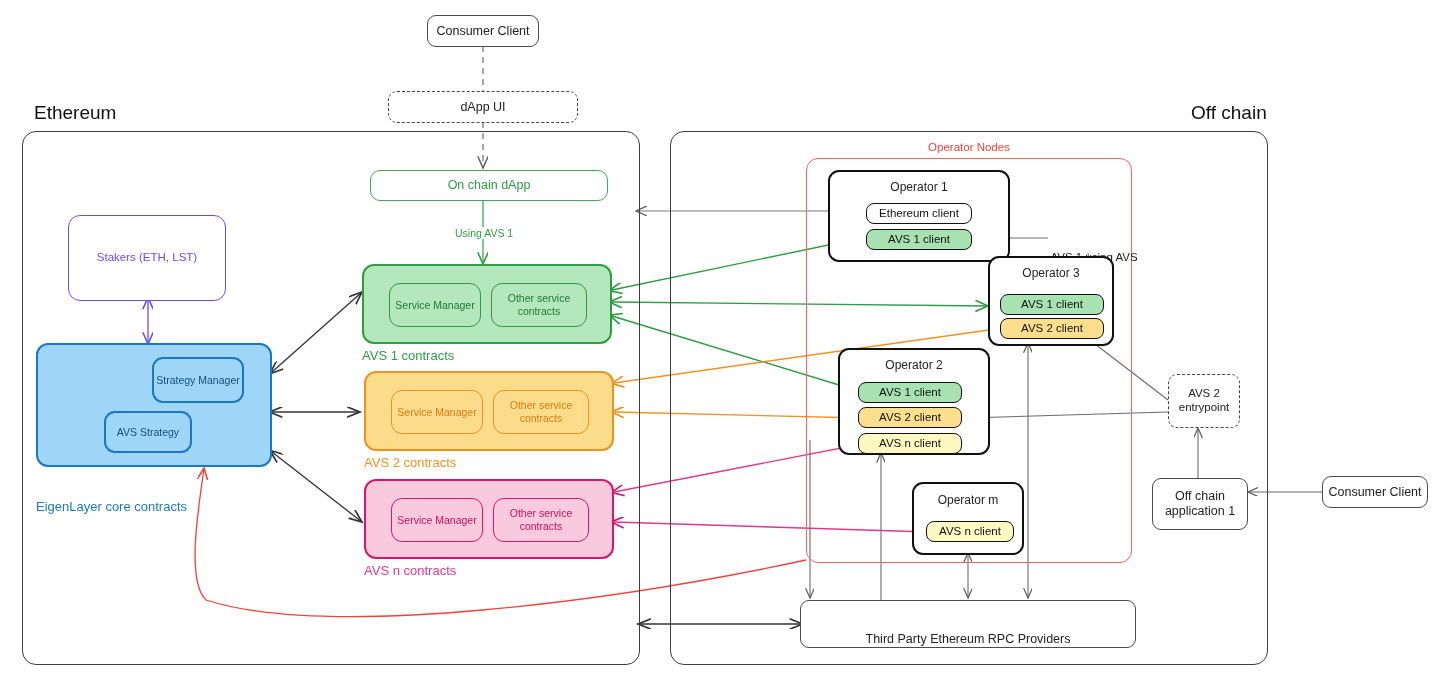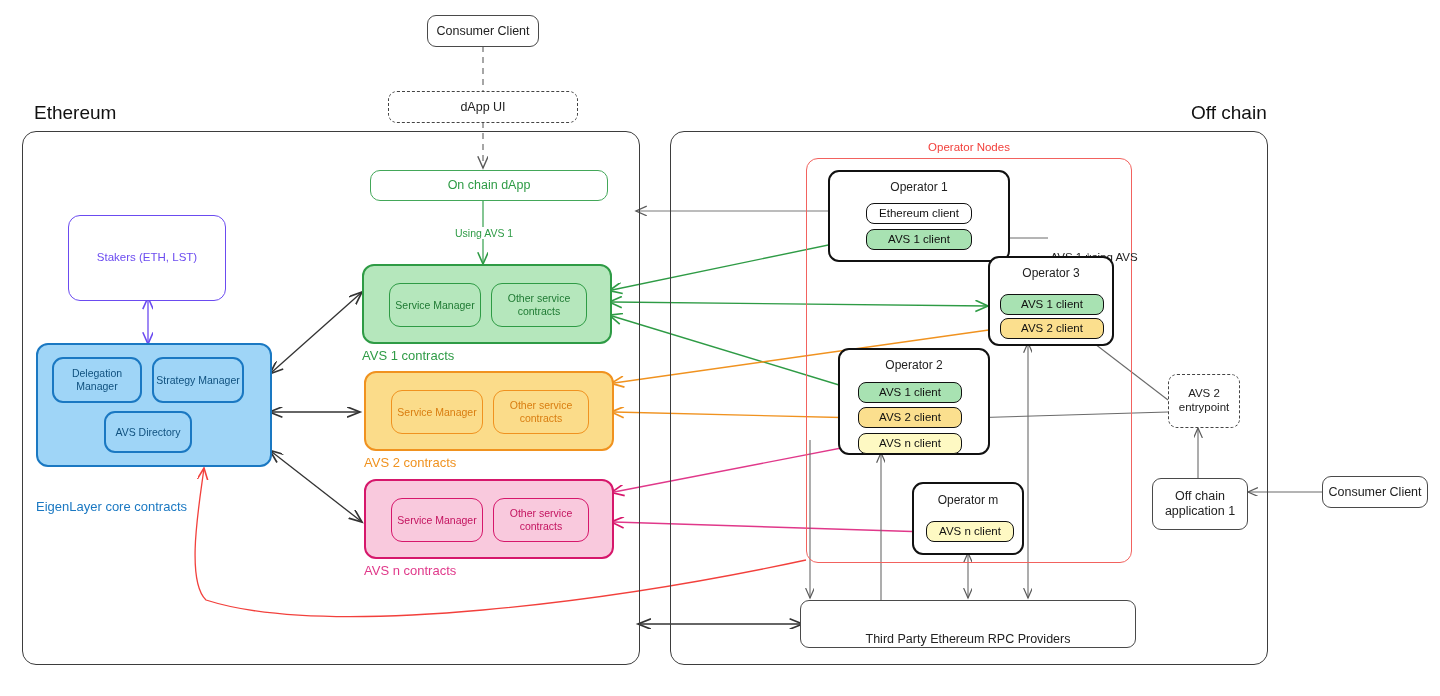--- a/index.html
+++ b/index.html
@@ -162,28 +162,25 @@
   <div class="node dashed" style="left:388px;top:91px;width:190px;height:32px;">
     <span>dApp UI</span>
   </div>
   <div class="edge-label" style="left:452px;top:227px;">Using AVS 1</div>
 
   <div class="node purple-box" style="left:68px;top:215px;width:158px;height:86px;">
     <span>Stakers (ETH, LST)</span>
   </div>
 
   <div class="node blue-outer" style="left:36px;top:343px;width:236px;height:124px;"></div>
-  <div class="node blue-inner" style="left:52px;top:357px;width:90px;height:46px;">
-    <span>Delegation Manager</span>
-  </div>
   <div class="node blue-inner" style="left:152px;top:357px;width:92px;height:46px;">
     <span>Strategy Manager</span>
   </div>
   <div class="node blue-inner" style="left:104px;top:411px;width:88px;height:42px;">
-    <span>AVS Directory</span>
+    <span>AVS Strategy</span>
   </div>
   <div class="node blue-label" style="left:36px;top:470px;width:220px;height:18px;justify-content:flex-start;margin-top:28px;">
     <span>EigenLayer core contracts</span>
   </div>
 
   <div class="node green-outer" style="left:362px;top:264px;width:250px;height:80px;"></div>
   <div class="node green-inner" style="left:389px;top:283px;width:92px;height:44px;">
     <span>Service Manager</span>
   </div>
   <div class="node green-inner" style="left:491px;top:283px;width:96px;height:44px;">

